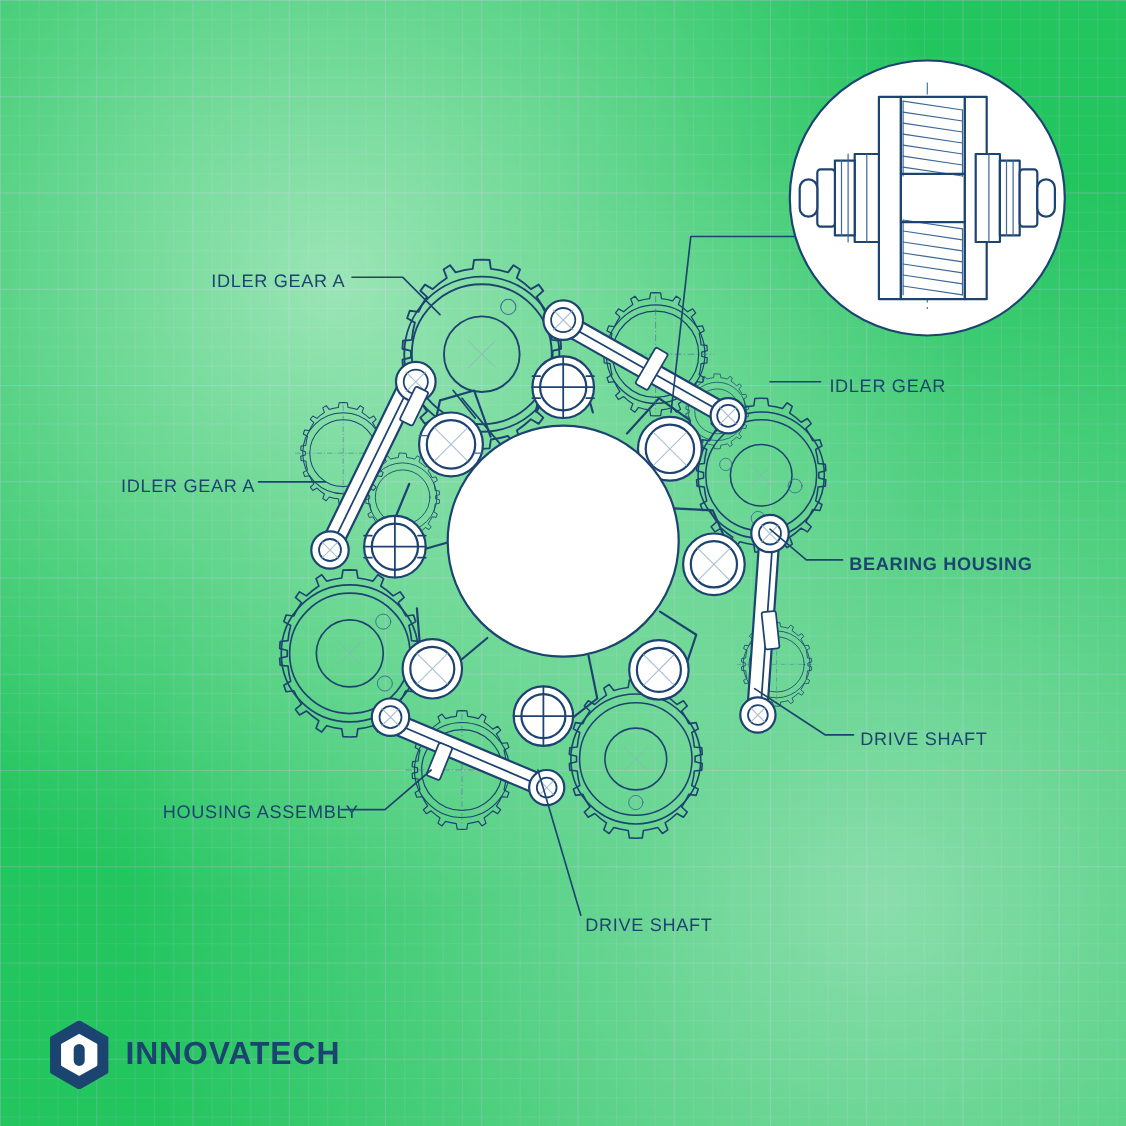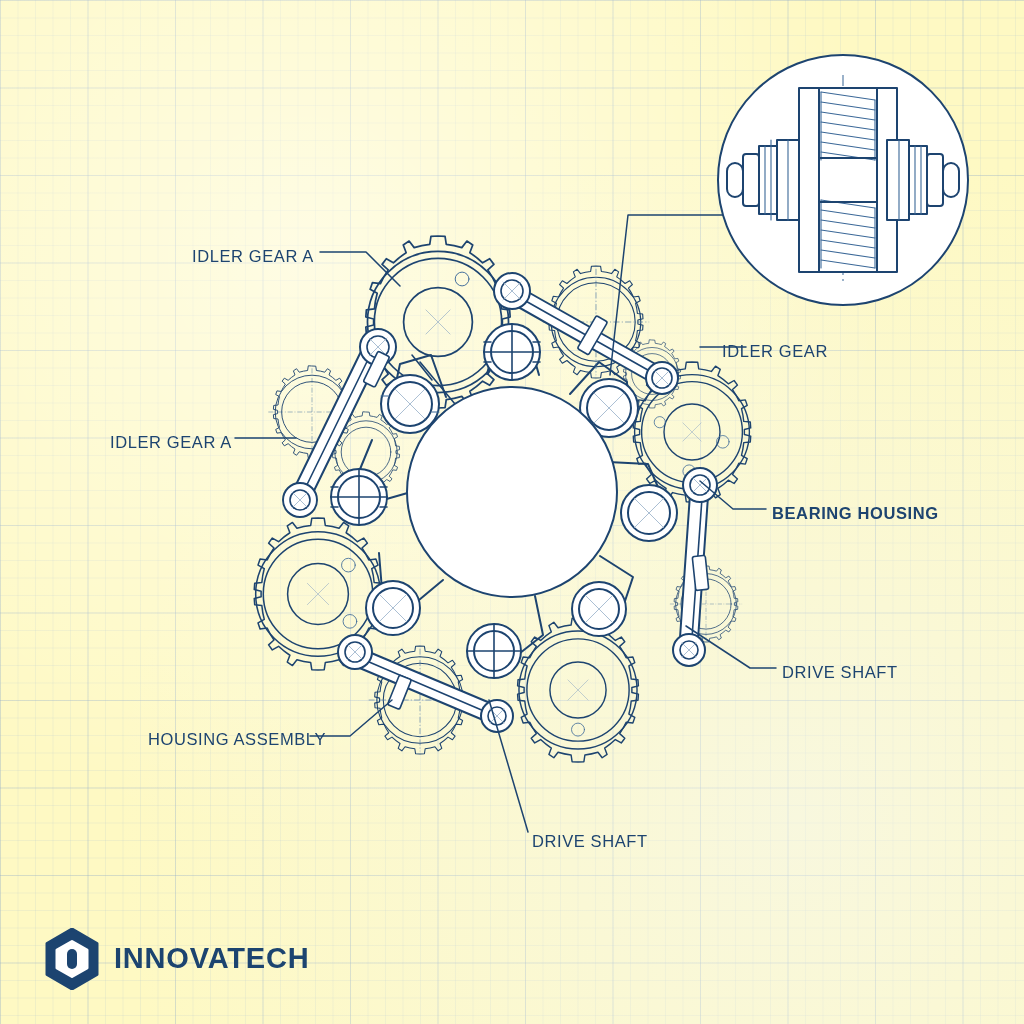--- a/index.html
+++ b/index.html
@@ -7,21 +7,21 @@
     margin: 0;
     padding: 0;
     background: #ffffff;
   }
   #page {
     position: relative;
     width: 1024px;
     height: 1024px;
     overflow: hidden;
     font-family: "Liberation Sans", sans-serif;
-    background-color: #fef9c3;
+    background-color: #22c55e;
   }
   
   #grid {
     position: absolute;
     inset: 0;
     background-image:
       linear-gradient(to right, rgba(150,175,195,0.30) 1px, transparent 1px),
       linear-gradient(to bottom, rgba(150,175,195,0.30) 1px, transparent 1px),
       linear-gradient(to right, rgba(168,190,208,0.17) 1px, transparent 1px),
       linear-gradient(to bottom, rgba(168,190,208,0.17) 1px, transparent 1px);
@@ -373,21 +373,21 @@
       <path class="lead" d="M 700 347 L 746 347"></path>
       <path class="lead" d="M 700 481 L 733 509 L 766 509"></path>
       <path class="lead" d="M 686 626 L 750 668 L 776 668"></path>
       <path class="lead" d="M 310 736 L 350 736 L 392 700"></path>
       <path class="lead" d="M 489 700 L 528 832"></path>
     </g>
   </svg>
 
   <div class="label" style="left:192px; top:247px;">IDLER GEAR A</div>
   <div class="label" style="left:110px; top:433px;">IDLER GEAR A</div>
-  <div class="label" style="left:722px; top:342px;">IDLER GEAR</div>
+  <div class="label" style="left:754px; top:342px;">IDLER GEAR</div>
   <div class="label" style="left:772px; top:504px;font-weight:bold;">BEARING HOUSING</div>
   <div class="label" style="left:782px; top:663px;">DRIVE SHAFT</div>
   <div class="label" style="left:148px; top:730px;">HOUSING ASSEMBLY</div>
   <div class="label" style="left:532px; top:832px;">DRIVE SHAFT</div>
 
   <div id="logo">
     <svg id="logo-mark" viewBox="0 0 56 62">
       <path d="M28 1 L53 15.5 L53 46.5 L28 61 L3 46.5 L3 15.5 Z" fill="#1c4470" stroke="#1c4470" stroke-width="3" stroke-linejoin="round"></path>
       <path d="M28 13.5 L43 22 L43 40 L28 48.5 L13 40 L13 22 Z" fill="#ffffff" stroke="#ffffff" stroke-width="3" stroke-linejoin="round"></path>
       <rect x="23" y="21" width="10" height="20" rx="5" fill="#1c4470"></rect>

